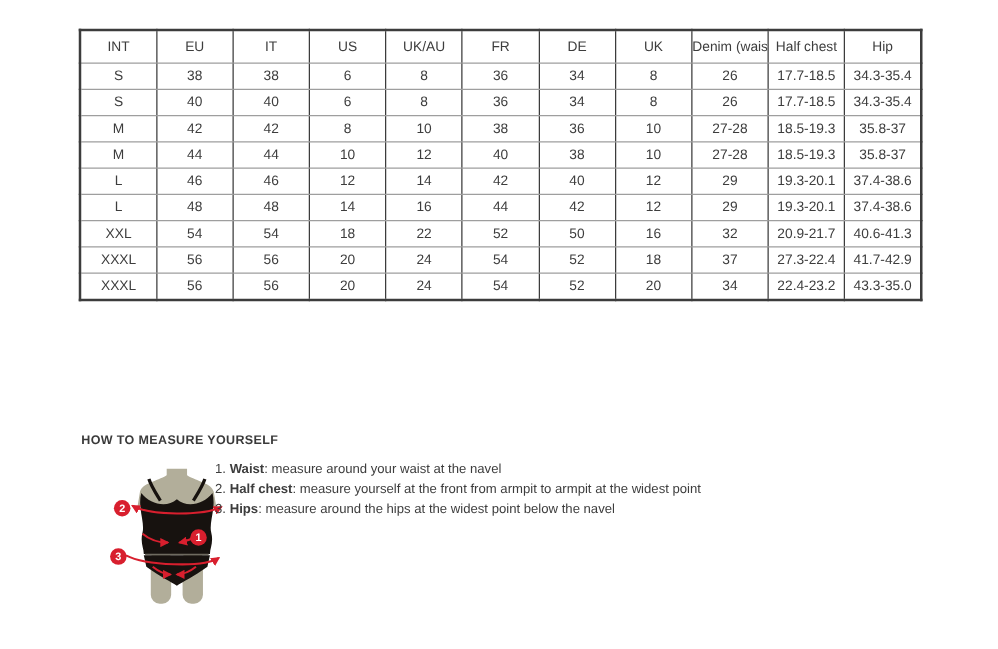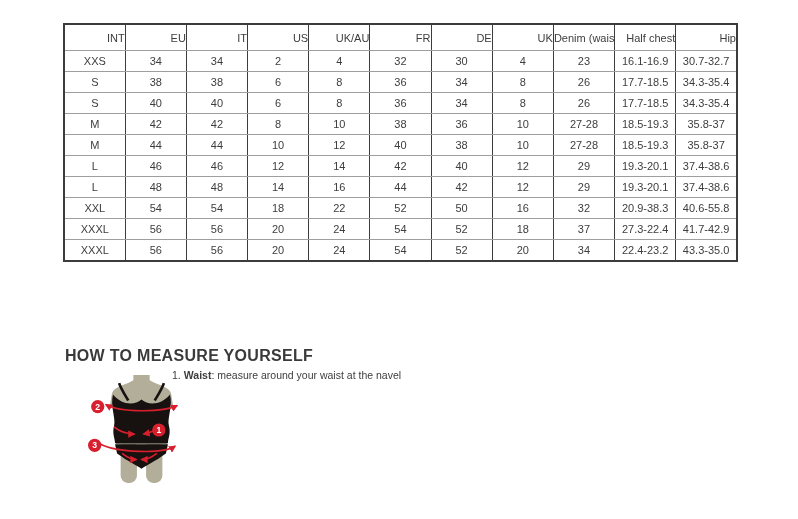--- a/index.html
+++ b/index.html
@@ -35,29 +35,29 @@
     border-right: 1px solid #3c3c3c;
     border-top: 1px solid #9e9e9e;
     border-bottom: 1px solid #9e9e9e;
     text-align: center;
     vertical-align: middle;
     padding: 0;
     font-weight: 400;
     white-space: nowrap;
     overflow: hidden;
   }
-  table.size-table th { height: 25px; text-align: right; }
+  table.size-table th { height: 25px; }
   table.size-table td { height: 20px; }
 
   
   .measure-title {
     position: absolute;
     left: 65px;
     top: 347px;
-    font-size: 16px;
+    font-size: 10px;
     font-weight: bold;
     letter-spacing: 0.3px;
     color: #3a3a3a;
   }
   .figure-wrap {
     position: absolute;
     left: 84px;
     top: 373px;
     width: 115px;
     height: 114px;
@@ -90,33 +90,20 @@
           <th>FR</th>
           <th>DE</th>
           <th>UK</th>
           <th>Denim (waist)</th>
           <th>Half chest</th>
           <th>Hip</th>
         </tr>
     </thead>
     <tbody>
         <tr>
-          <td>XXS</td>
-          <td>34</td>
-          <td>34</td>
-          <td>2</td>
-          <td>4</td>
-          <td>32</td>
-          <td>30</td>
-          <td>4</td>
-          <td>23</td>
-          <td>16.1-16.9</td>
-          <td>30.7-32.7</td>
-        </tr>
-        <tr>
           <td>S</td>
           <td>38</td>
           <td>38</td>
           <td>6</td>
           <td>8</td>
           <td>36</td>
           <td>34</td>
           <td>8</td>
           <td>26</td>
           <td>17.7-18.5</td>
@@ -190,22 +177,22 @@
         <tr>
           <td>XXL</td>
           <td>54</td>
           <td>54</td>
           <td>18</td>
           <td>22</td>
           <td>52</td>
           <td>50</td>
           <td>16</td>
           <td>32</td>
-          <td>20.9-38.3</td>
-          <td>40.6-55.8</td>
+          <td>20.9-21.7</td>
+          <td>40.6-41.3</td>
         </tr>
         <tr>
           <td>XXXL</td>
           <td>56</td>
           <td>56</td>
           <td>20</td>
           <td>24</td>
           <td>54</td>
           <td>52</td>
           <td>18</td>
@@ -271,15 +258,21 @@
         <circle cx="9" cy="71" r="6.5" fill="#d81f2e"></circle>
         <text x="9" y="74">3</text>
       </g>
     </svg>
   </div>
 
   <div class="steps">
     <div class="step">
       <span class="num">1.</span><b>Waist</b><span>: measure around your waist at the navel</span>
     </div>
+    <div class="step">
+      <span class="num">2.</span><b>Half chest</b><span>: measure yourself at the front from armpit to armpit at the widest point</span>
+    </div>
+    <div class="step">
+      <span class="num">3.</span><b>Hips</b><span>: measure around the hips at the widest point below the navel</span>
+    </div>
   </div>
 
 </div>
 
 </body></html>

